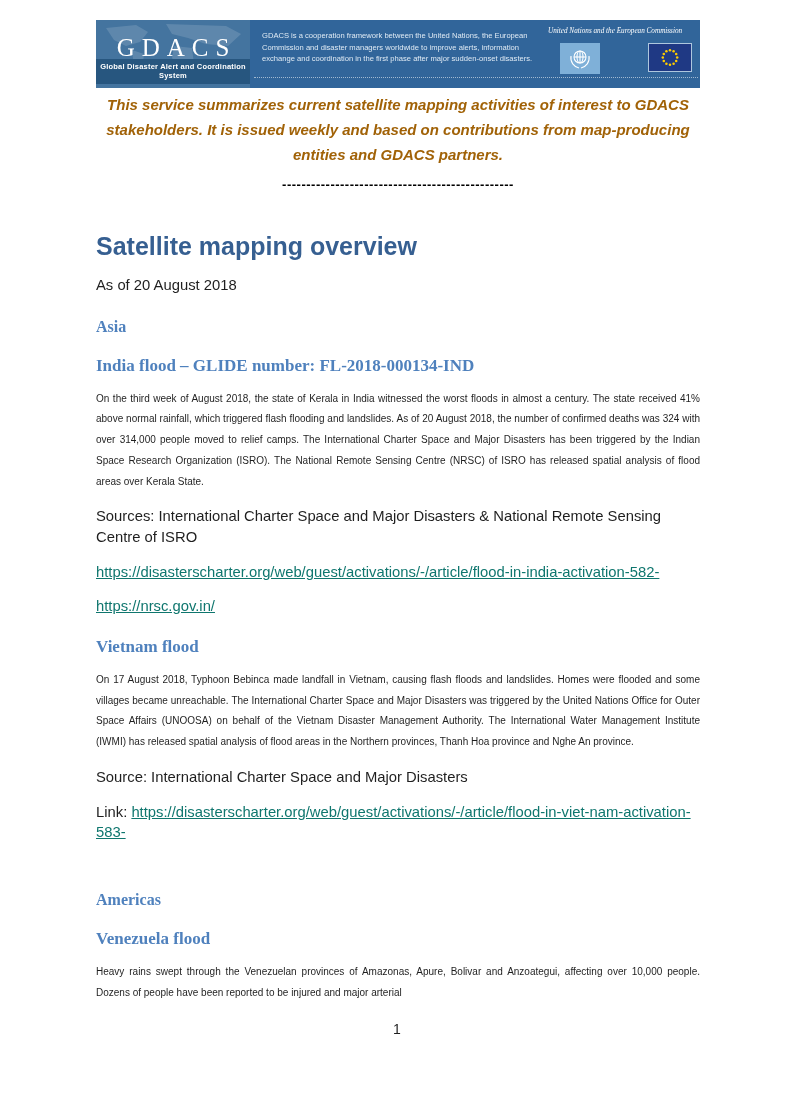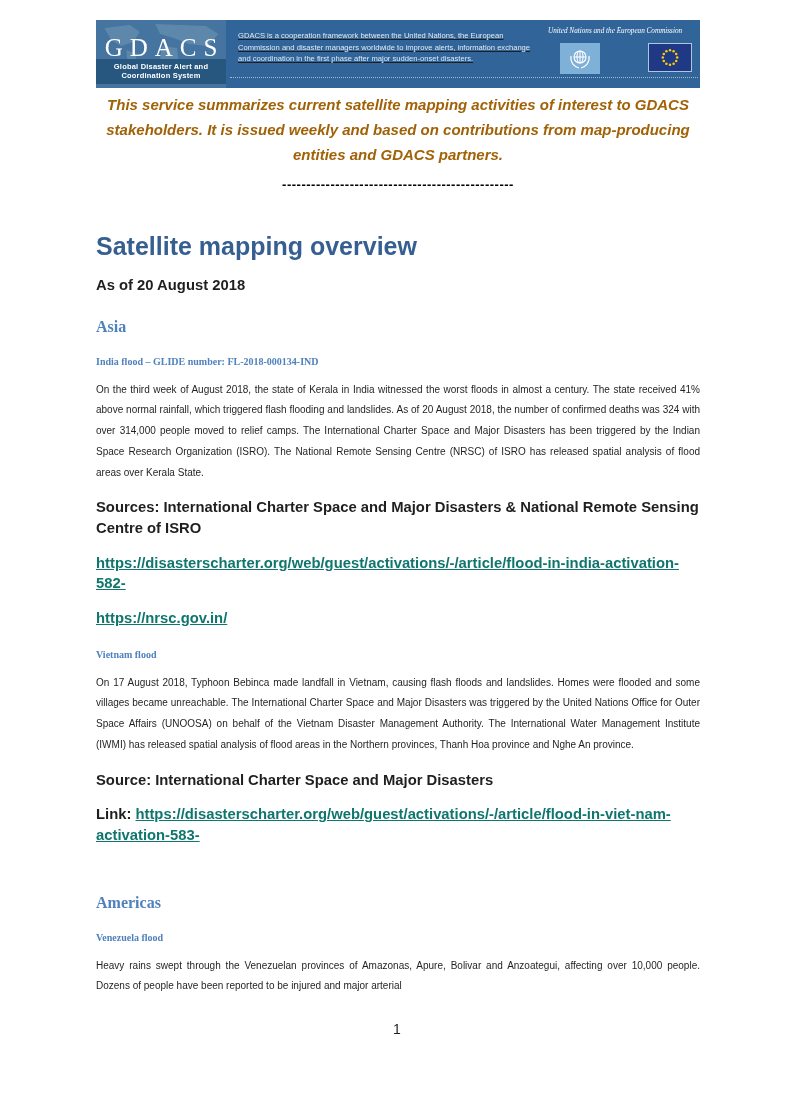--- a/index.html
+++ b/index.html
@@ -16,21 +16,21 @@
 
   
   .banner {
     display:flex;
     width:604px; height:68px;
     position:relative;
     background:#31659A;
   }
   .banner-left {
     position:relative;
-    width:130px; height:100%;
+    width:154px; height:100%;
     background:#44749F;
     overflow:hidden;
     flex:0 0 auto;
   }
   .banner-left svg.map { position:absolute; top:0; left:0; width:100%; height:100%; }
   .gdacs-title {
     position:relative;
     text-align:center;
     margin-top:14px;
     font-family:"Liberation Serif", serif;
@@ -44,21 +44,20 @@
     color:#ffffff;
     font-size:7.5px; font-weight:bold;
     text-align:center;
     padding:3px 0 4px 0;
     letter-spacing:0.2px;
   }
   .banner-mid {
     flex:1 1 auto;
     position:relative;
     padding:10px 12px 16px 12px;
-    text-decoration:underline;
   }
   .banner-desc {
     color:#dfeaf4;
     font-size:7.6px;
     line-height:11.5px;
     max-width:300px;
   }
   .banner-dotted {
     position:absolute; left:4px; right:-150px; bottom:10px;
     border-top:1px dotted rgba(255,255,255,0.55);
@@ -119,31 +118,31 @@
   .as-of { margin-top:24px; font-size:14.8px; }
   h2.region {
     margin-top:22px;
     font-family:"Liberation Serif", serif;
     font-size:16px; font-weight:bold;
     color:#4F81BD;
   }
   h3.event {
     margin-top:20px;
     font-family:"Liberation Serif", serif;
-    font-size:10px; font-weight:bold;
+    font-size:17px; font-weight:bold;
     color:#4F81BD;
   }
   p.body-par {
     margin-top:13px;
     width:604px;
     font-size:10px;
     line-height:20.7px;
     text-align:justify;
   }
-  p.line { margin-top:14px; width:604px; font-size:14.8px; line-height:20.7px;font-weight:bold; }
+  p.line { margin-top:14px; width:604px; font-size:14.8px; line-height:20.7px; }
   a.doc-link { color:#0f766e; text-decoration:underline; }
   h2.region-gap { margin-top:48px; }
 
   .page-number {
     position:absolute;
     left:0; right:0; bottom:66px;
     text-align:center;
     font-size:14px;
     color:#1f1f1f;
   }

